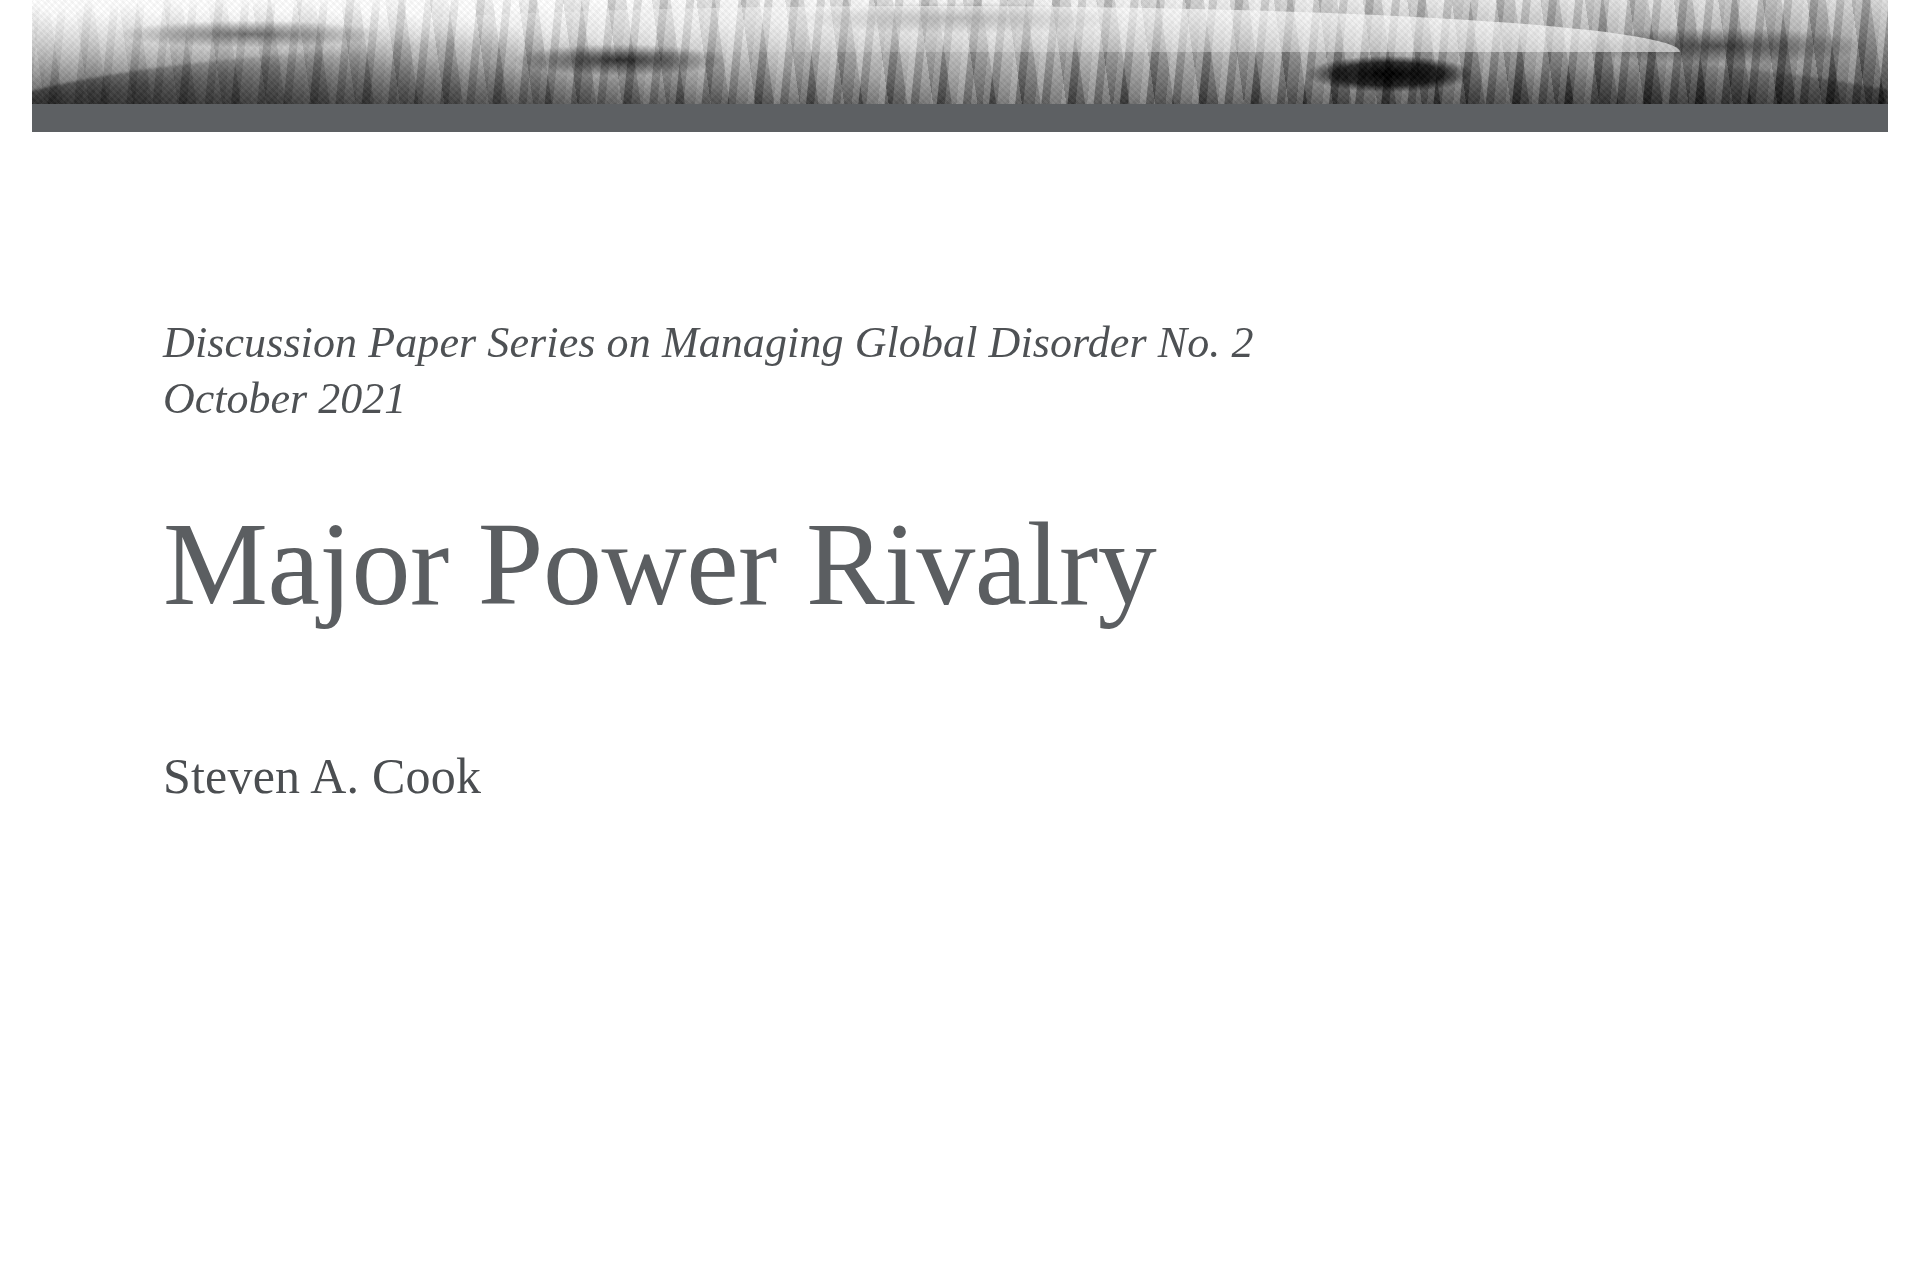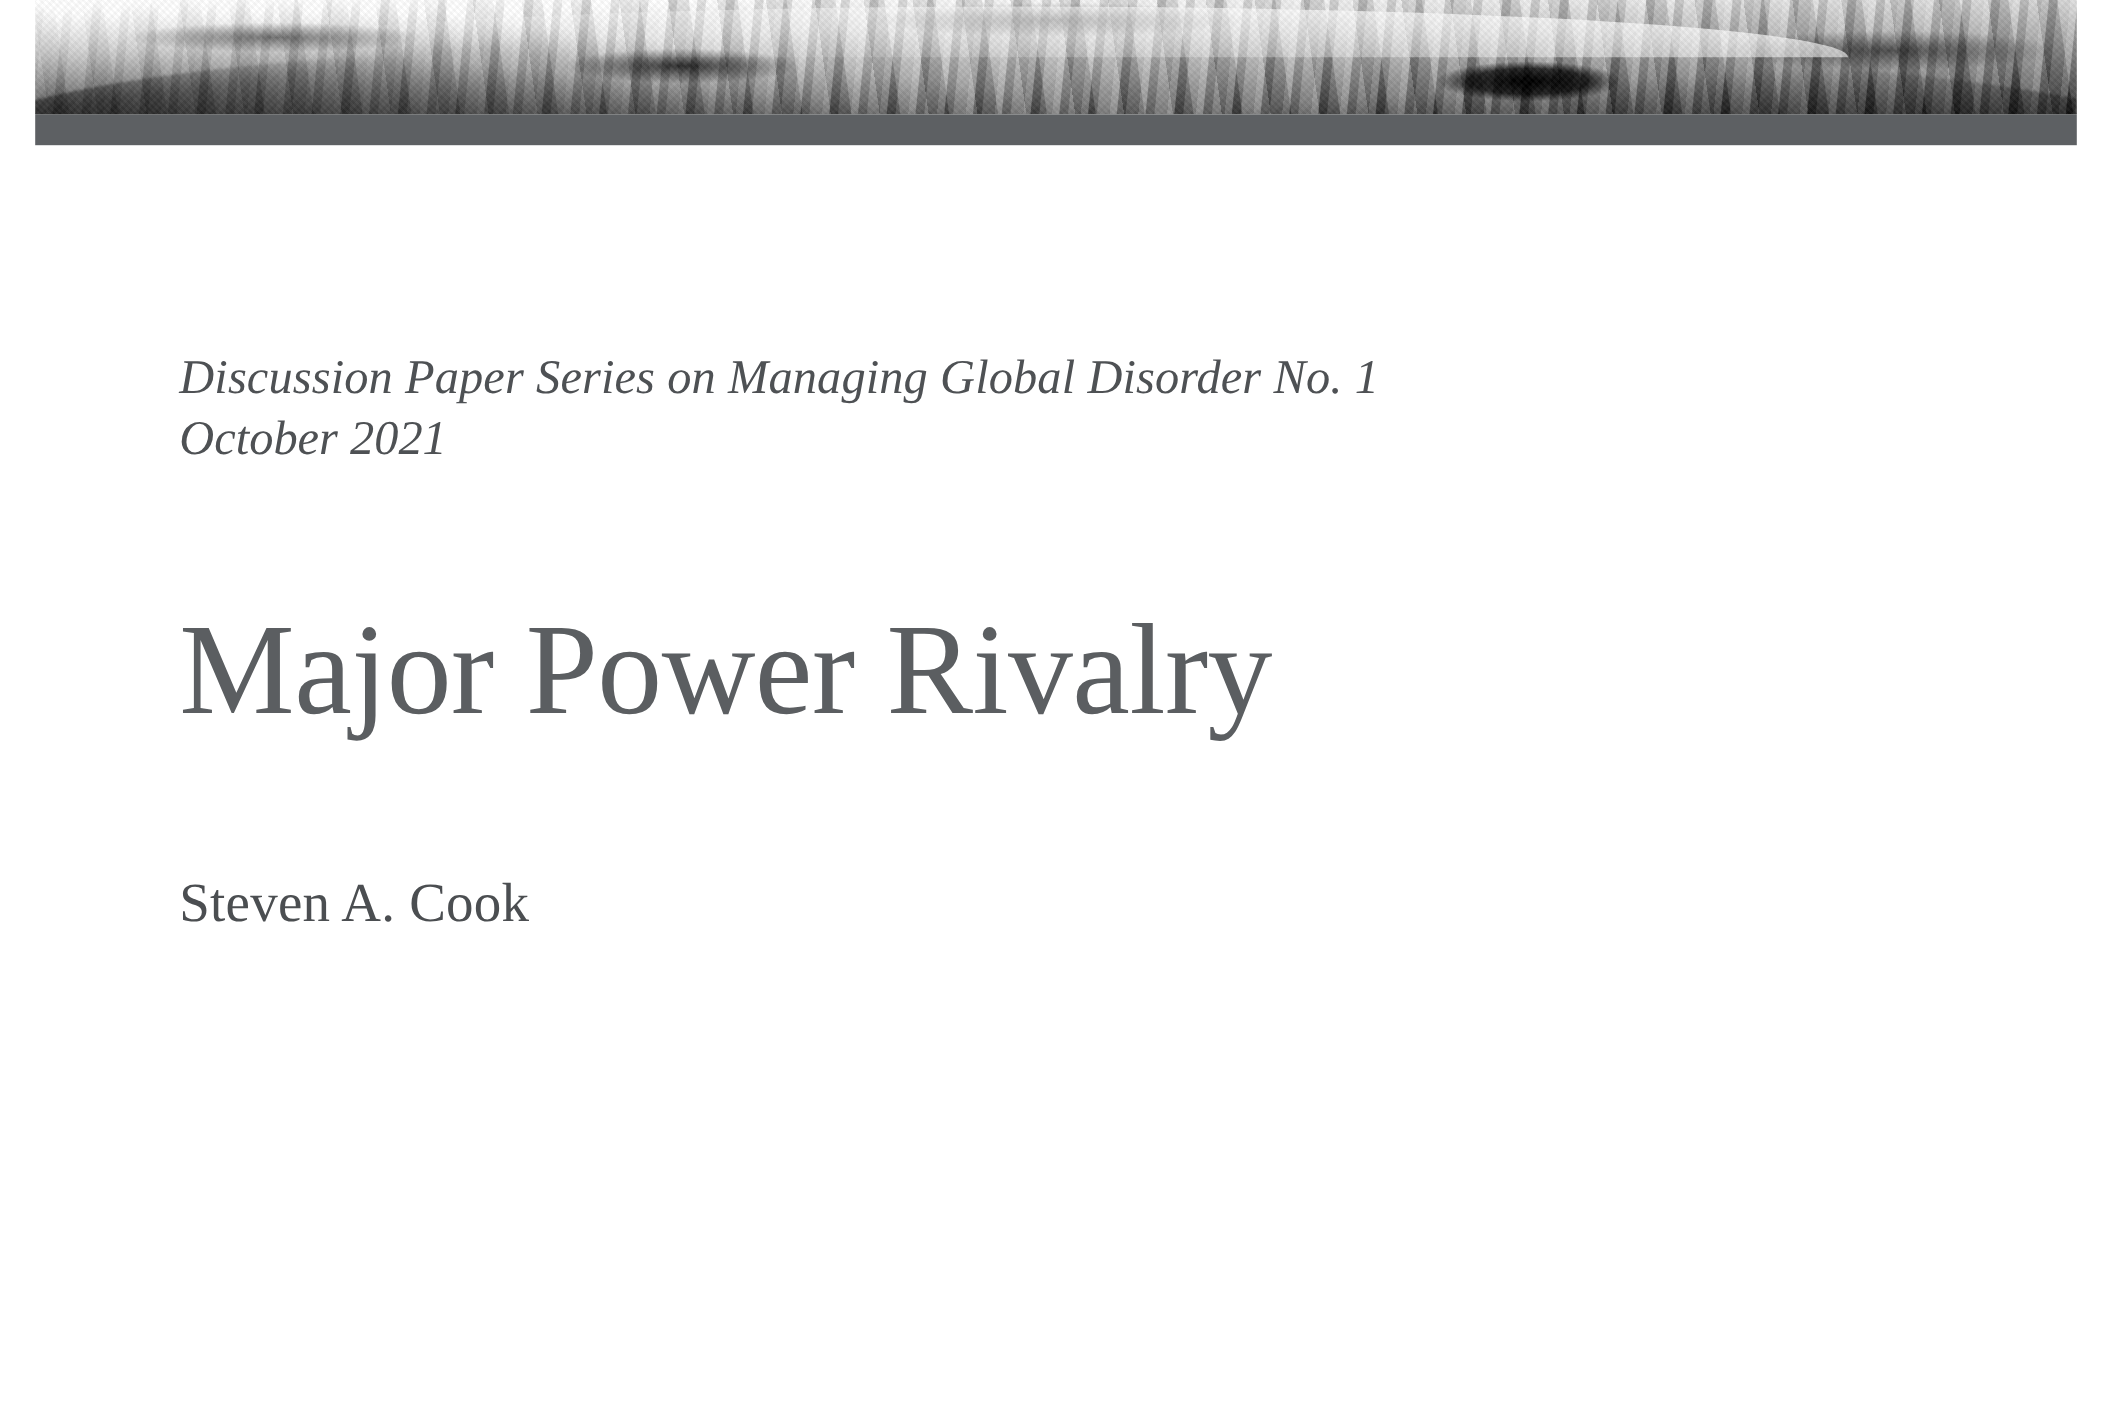--- a/index.html
+++ b/index.html
@@ -140,21 +140,21 @@
     letter-spacing: 0.1px;
   }
   .series-date {
     font-style: italic;
     font-size: 44px;
     line-height: 1.27;
     color: #4e5154;
   }
 
   .doc-title {
-    margin-top: 108px;
+    margin-top: 64px;
     font-size: 118px;
     line-height: 1.26;
     color: #5b5e61;
     letter-spacing: -0.5px;
     font-weight: 400;
   }
   .doc-title .tline { display: block; white-space: nowrap; }
 
   .author {
     margin-top: 108px;
@@ -176,21 +176,21 @@
     <div class="hero-grain"></div>
   </div>
 
   <div class="hero-rule"></div>
 
   <div class="gutter-left"></div>
   <div class="gutter-right"></div>
 
   <div class="cover">
 
-    <div class="series-line">Discussion Paper Series on Managing Global Disorder No. 1</div>
+    <div class="series-line">Discussion Paper Series on Managing Global Disorder No. 2</div>
 
     <div class="series-date">October 2021</div>
 
     <h1 class="doc-title">
       <span class="tline">Major Power Rivalry</span>
     </h1>
 
     <div class="author">Steven A. Cook</div>
 
   </div>

